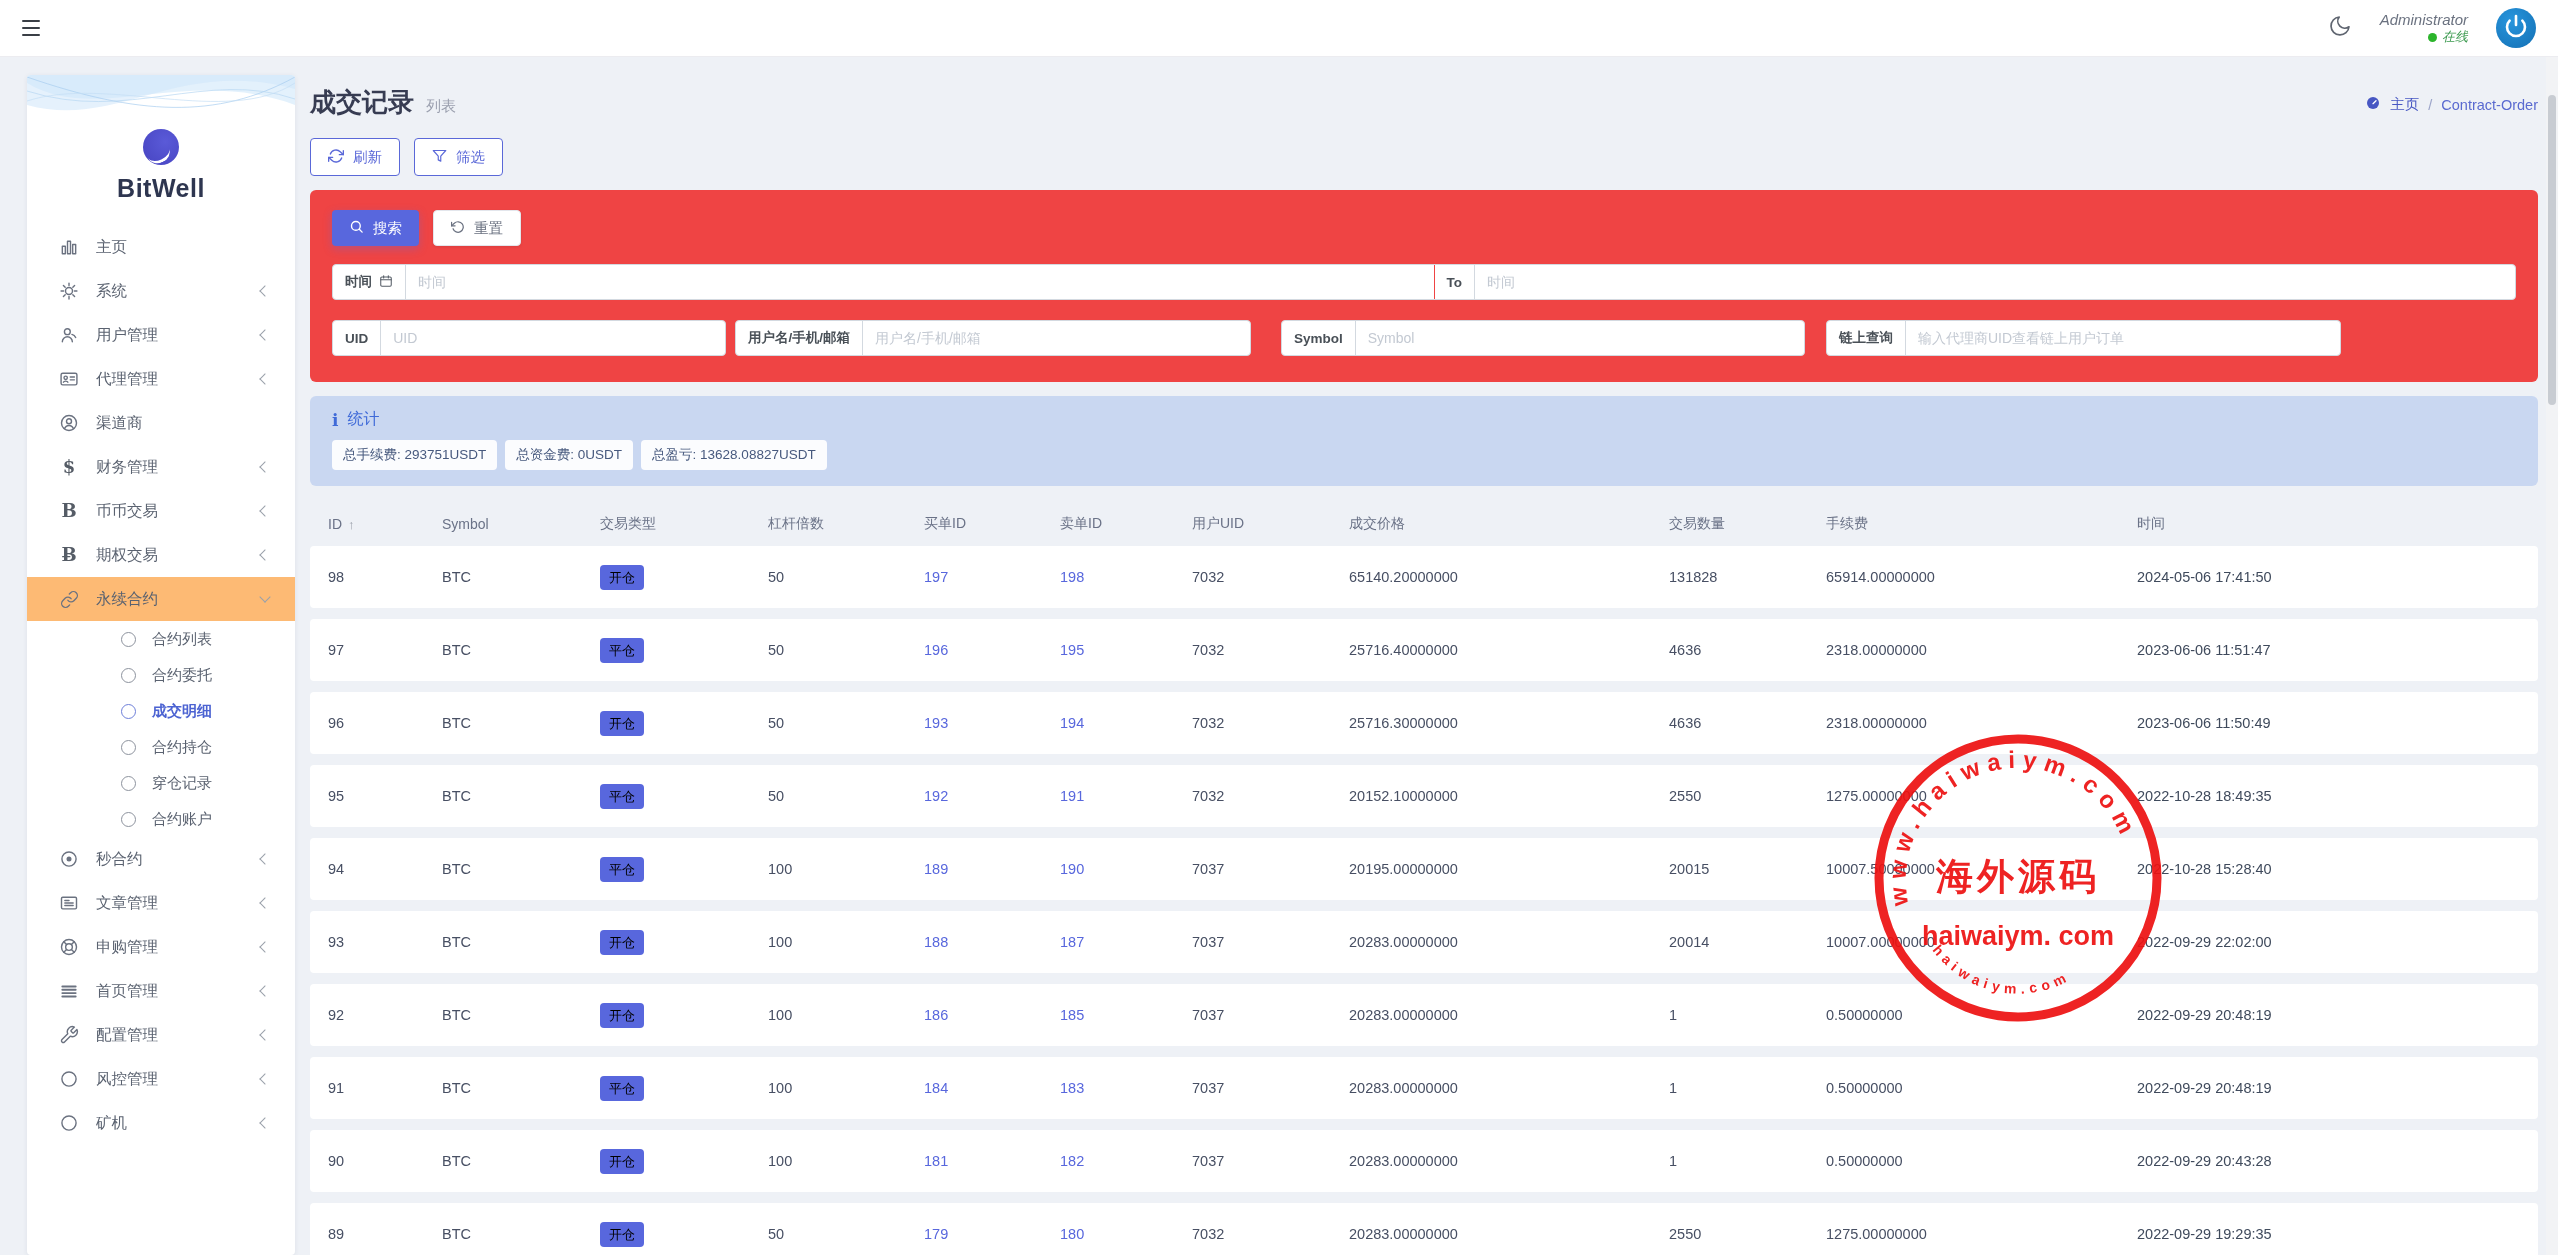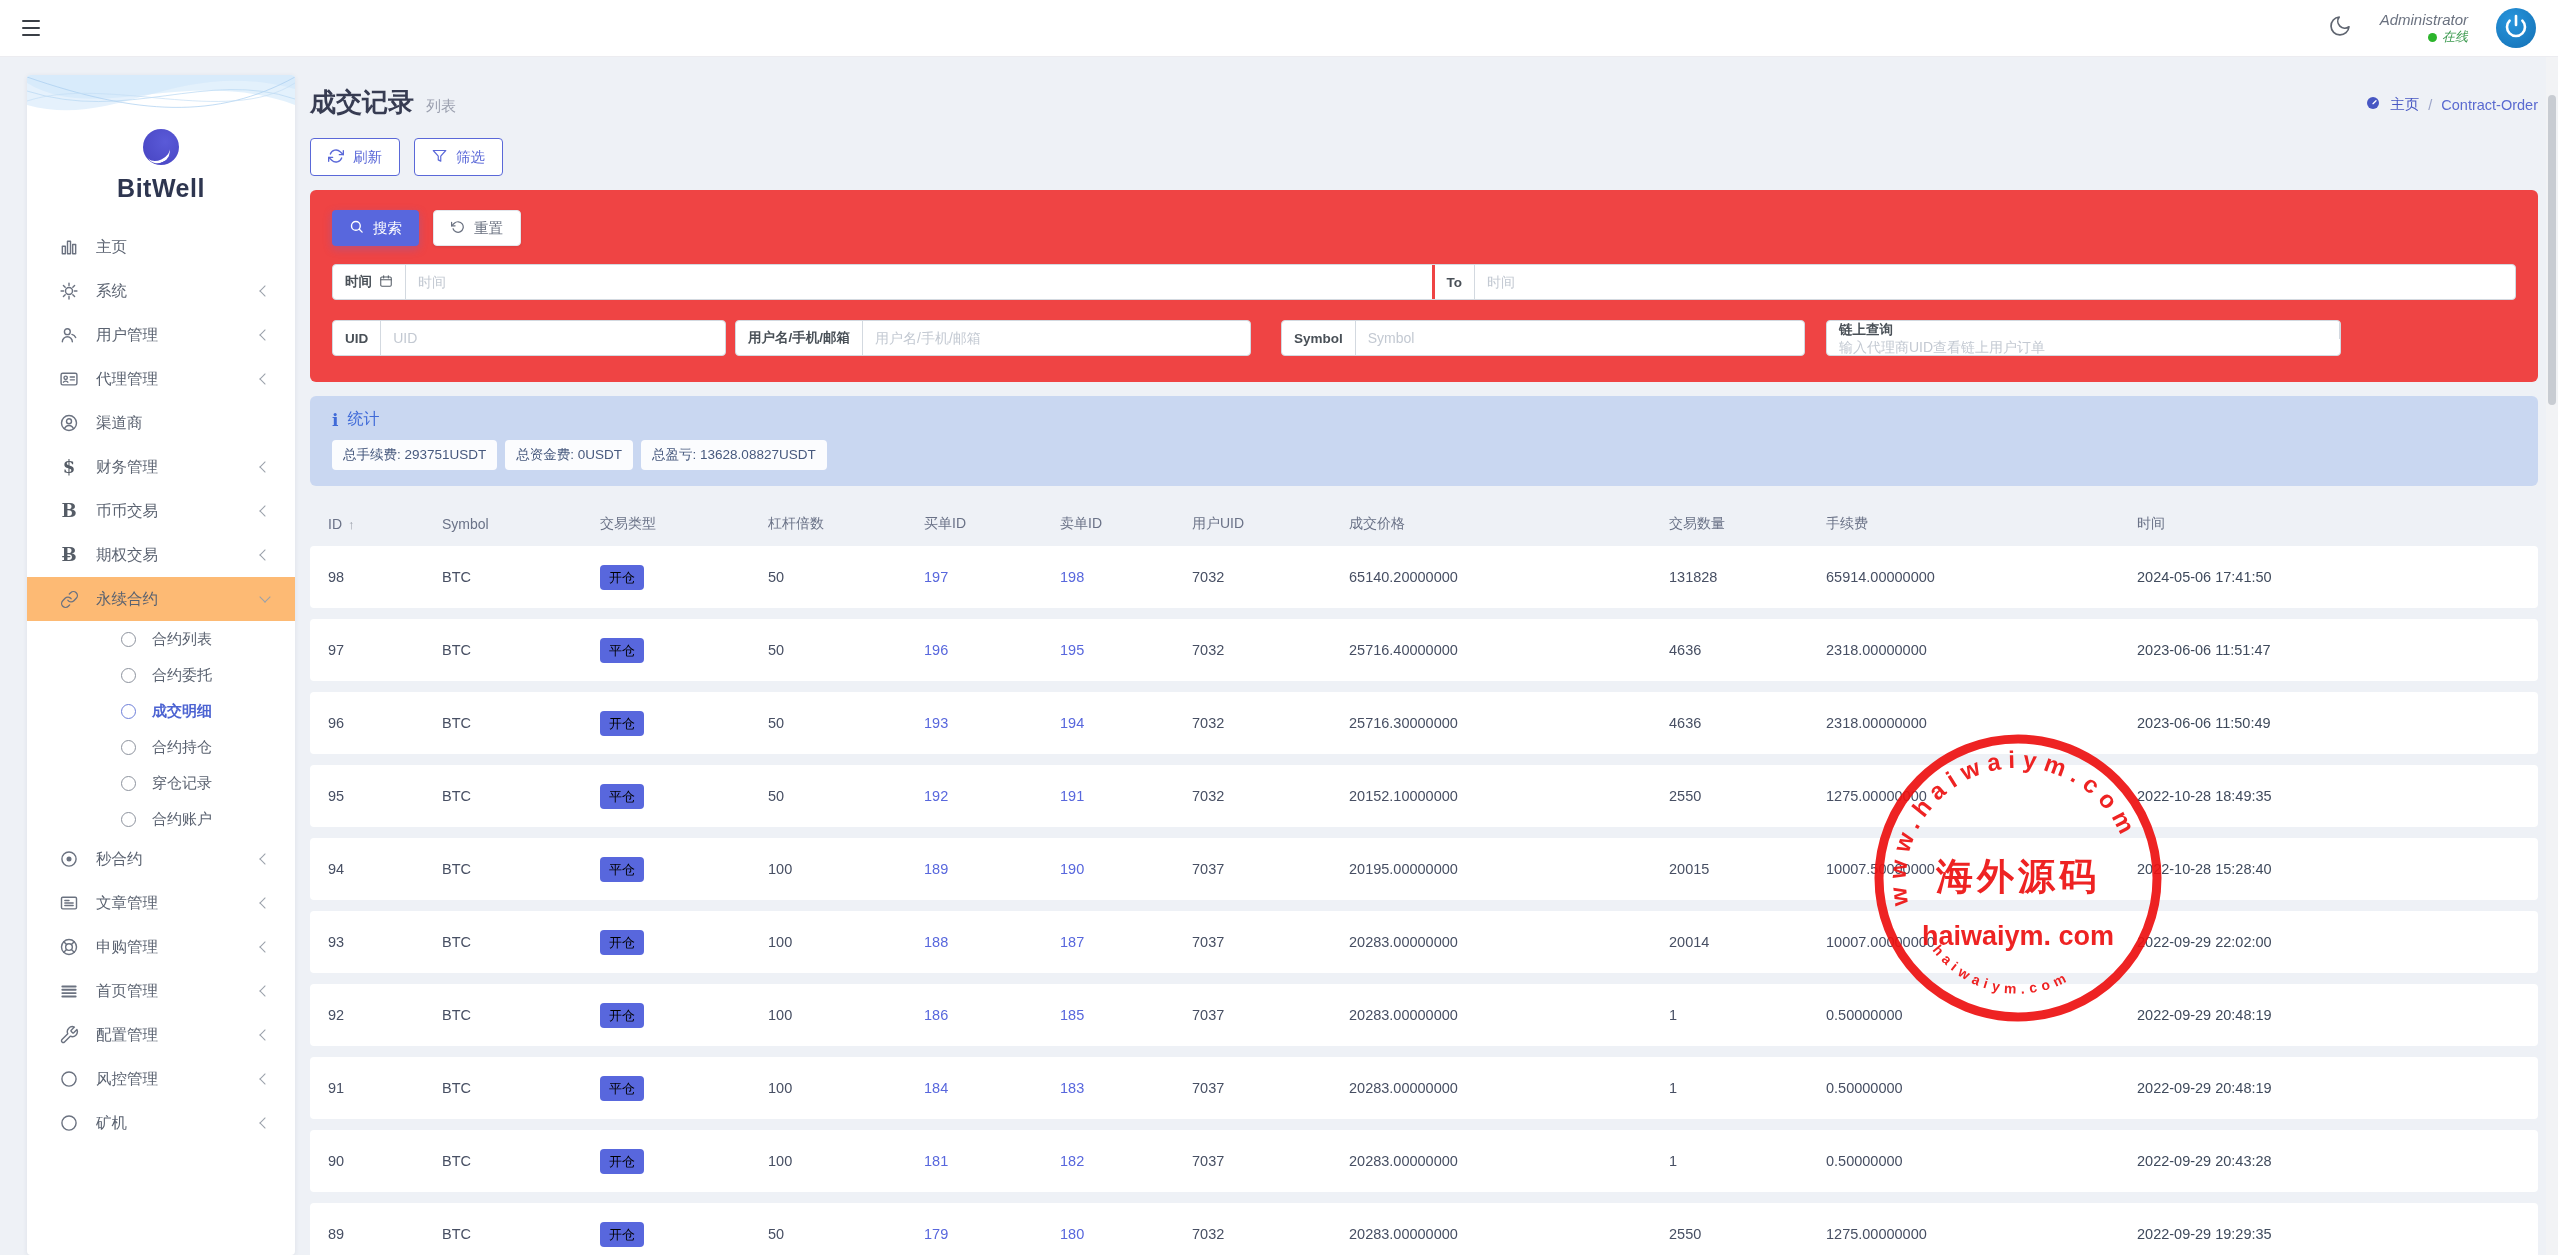--- a/index.html
+++ b/index.html
@@ -62,29 +62,29 @@
   .btn-primary { background:#5867dd; color:#fff; height:36px; box-shadow:0 3px 8px rgba(88,103,221,.35); }
   .btn-plain { background:#fff; border:1px solid #e3e6ec; color:#6a7180; height:36px; box-shadow:0 1px 3px rgba(0,0,0,.09); }
 
   .filter-card { margin-top:14px; background:#ef4444; border-radius:6px; padding:20px 22px 26px; }
   .search-row { display:flex; gap:14px; }
   .f-row1 { margin-top:18px; display:flex; }
   .f-row2 { margin-top:20px; display:flex; }
   .igroup { display:flex; align-items:stretch; height:36px; border:1px solid #d3d9e0; border-radius:4px; background:#fff; overflow:hidden; }
   .ilabel { display:flex; align-items:center; gap:7px; padding:0 12px; font-size:13.5px; font-weight:bold;
             color:#495057; border-right:1px solid #d3d9e0; white-space:nowrap; }
-  .ilabel.mid { border-left:3px solid #ef4444; }
+  .ilabel.mid { border-left:1px solid #ef4444; }
   .igroup input { border:none; outline:none; flex:1; padding:0 12px; font-size:14px; color:#495057; min-width:0; font-family:inherit; background:transparent; }
   ::placeholder { color:#c3c9d2; opacity:1; }
   .g-time { flex:1; }
   .g-time .inp2 { flex:none; width:1040px; }
   .g-uid { width:394px; margin-right:9px; }
   .g-user { width:516px; margin-right:30px; }
   .g-symbol { width:524px; margin-right:21px; }
-  .g-chain { width:515px;flex-direction:column; }
+  .g-chain { width:515px; }
 
   .stats-card { margin-top:14px; background:#c9d7f1; border-radius:6px; padding:13px 22px 16px; }
   .stats-title { color:#3f6ad8; font-size:16px; display:flex; align-items:center; gap:9px; }
   .info-i { font-family:"DejaVu Serif","Liberation Serif",serif; font-weight:bold; font-size:17px; }
   .stats-badges { margin-top:10px; display:flex; gap:8px; }
   .stat-badge { background:#fbfcfe; border-radius:4px; padding:6px 11px; font-size:13.5px; color:#47597e; }
 
   .grid-row { display:grid; grid-template-columns:114px 158px 168px 156px 136px 132px 157px 320px 157px 311px 1fr;
               padding:0 18px; align-items:center; }
   .thead { margin-top:16px; height:44px; color:#6a7287; font-size:14px; }

